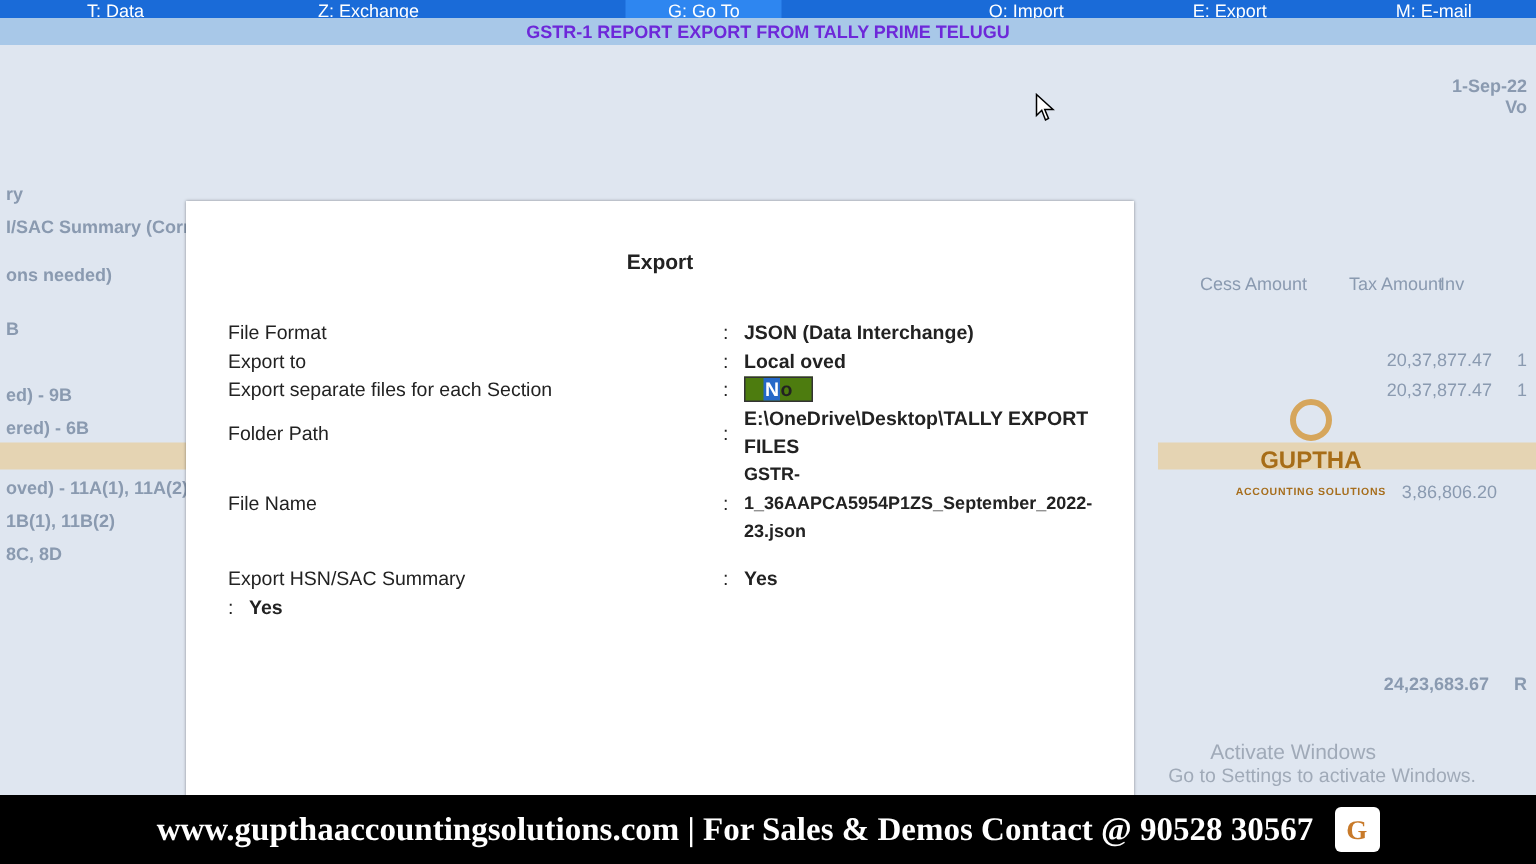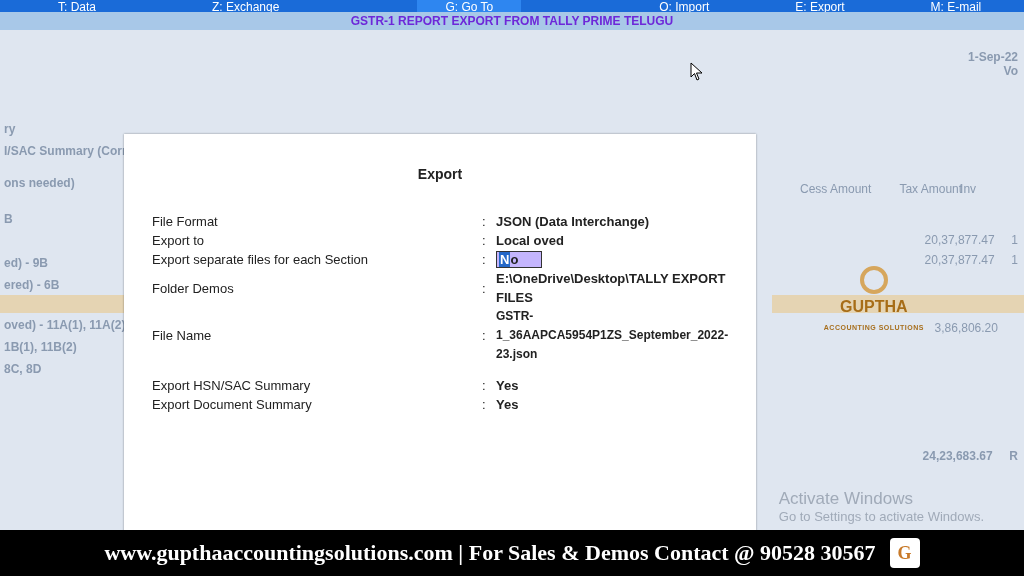--- a/index.html
+++ b/index.html
@@ -47,38 +47,38 @@
     position: absolute; right: 100px; top: 236px; text-align:center; color:#a16207;
     font-weight:bold; font-size:16px; opacity:.9;
   }
   .logo-bg .c { width:28px; height:28px; border:4px solid #d6a04c; border-radius:50%;
     display:inline-block; position:relative; }
   .logo-bg .sm { font-size:7px; letter-spacing:.5px; }
 
   .activate {
     position: absolute; right: 40px; bottom: 6px; color:#a0aab8; font-size:13px;
   }
-  .activate .l1 { font-size:17px; }
+  .activate .l1 { font-size:14px;margin-left:28px; }
 
   .dialog {
     position: absolute; left: 124px; top: 134px; width: 632px; height: 406px;
     background: #fff; box-shadow: 0 0 2px rgba(0,0,0,.4);
     font-size: 13px; color: #222;
   }
   .dialog .dlg-title {
     text-align: center; font-weight: bold; font-size: 14px; padding: 32px 0 30px;
   }
   .dialog .rows { padding: 0 28px; }
   .dialog .row { display: flex; line-height: 19px; align-items: center; }
   .dialog .row .label { flex: 0 0 330px; }
   .dialog .row .colon { flex: 0 0 14px; }
   .dialog .row .value { flex: 1 1 auto; font-weight: 600; }
   .dialog .row.gap { margin-top: 12px; }
   .dialog .inp {
-    display:inline-block; background:#c4b5fd; border:1px solid #333; padding:0 2px;
+    display:inline-block; background:#4d7c0f; border:1px solid #333; padding:0 12px;
     min-width: 46px; line-height:15px; font-weight:600;
   }
   .dialog .inp .sel { background:#2468c8; color:#fff; padding:0 1px; }
 
   .footer {
     position: absolute; left: 0; right: 0; bottom: 0; height: 46px; background:#000;
     color:#fff; font-family: Georgia, 'Times New Roman', serif; font-size: 22px;
     display:flex; align-items:center; justify-content:center; font-weight:bold;
   }
   .footer .badge {
@@ -169,36 +169,35 @@
       <div class="value">Local oved</div>
     </div>
     <div class="row">
       <div class="label">Export separate files for each Section</div>
       <div class="colon">:</div>
       <div class="value">
         <span class="inp"><span class="sel">N</span><span>o</span></span>
       </div>
     </div>
     <div class="row">
-      <div class="label">Folder Demos</div>
+      <div class="label">Folder Path</div>
       <div class="colon">:</div>
       <div class="value">E:\OneDrive\Desktop\TALLY EXPORT FILES</div>
     </div>
     <div class="row">
       <div class="label">File Name</div>
       <div class="colon">:</div>
       <div class="value" style="font-size:12px">GSTR-1_36AAPCA5954P1ZS_September_2022-23.json</div>
     </div>
     <div class="row gap">
       <div class="label">Export HSN/SAC Summary</div>
       <div class="colon">:</div>
       <div class="value">Yes</div>
     </div>
     <div class="row">
-      <div class="label">Export Document Summary</div>
       <div class="colon">:</div>
       <div class="value">Yes</div>
     </div>
   </div>
 </div>
 
 <div class="cursor">
   <svg viewBox="0 0 14 20">
       <path d="M1 1 L1 15 L4.5 11.5 L7 18 L9 17 L6.5 11 L12 11 Z" fill="#fff" stroke="#000" stroke-width="1"></path>
     </svg>

